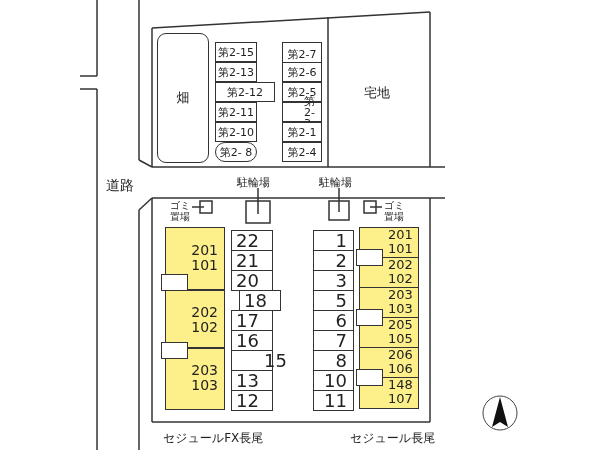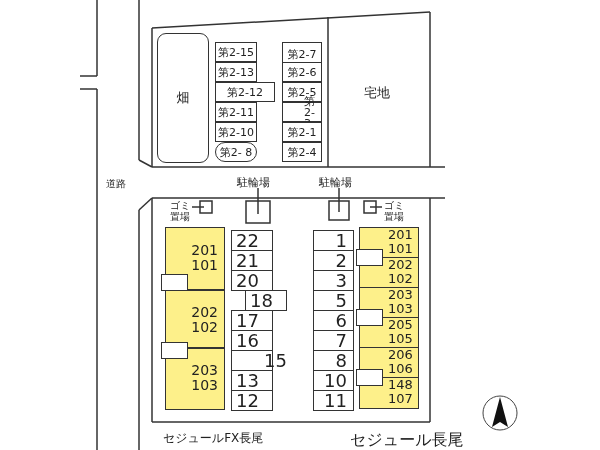--- a/index.html
+++ b/index.html
@@ -67,21 +67,21 @@
 <div>
   <div class="slot" style="left:282px;top:42px;width:40px;height:24px;">第2-7</div>
   <div class="slot" style="left:282px;top:62px;width:40px;height:20px;">第2-6</div>
   <div class="slot" style="left:282px;top:82px;width:40px;height:20px;">第2-5</div>
   <div class="slot" style="left:282px;top:102px;width:40px;height:20px;padding-left:21px;">第2-3</div>
   <div class="slot" style="left:282px;top:122px;width:40px;height:20px;">第2-1</div>
   <div class="slot" style="left:282px;top:142px;width:40px;height:20px;">第2-4</div>
 </div>
 
 <div class="lbl" style="left:364px;top:84px;font-size:13px;">宅地</div>
-<div class="lbl" style="left:106px;top:177px;font-size:10px;">道路</div>
+<div class="lbl" style="left:106px;top:177px;font-size:14px;">道路</div>
 
 <div class="lbl" style="left:237px;top:175px;font-size:11px;">駐輪場</div>
 <div class="lbl" style="left:319px;top:175px;font-size:11px;">駐輪場</div>
 
 <div class="lbl" style="left:170px;top:200px;font-size:10px;line-height:11px;">
   <div>ゴミ</div>
   <div>置場</div>
 </div>
 <div class="lbl" style="left:384px;top:200px;font-size:10px;line-height:11px;">
   <div>ゴミ</div>
@@ -103,21 +103,21 @@
   <div>203</div>
   <div>103</div>
 </div>
 <div class="door" style="left:161px;top:274px;width:27px;height:17px;"></div>
 <div class="door" style="left:161px;top:342px;width:27px;height:17px;"></div>
 
 <div>
   <div class="pslot left" style="left:231px;top:230px;width:42px;height:21px;">22</div>
   <div class="pslot left" style="left:231px;top:250px;width:42px;height:21px;">21</div>
   <div class="pslot left" style="left:231px;top:270px;width:42px;height:21px;">20</div>
-  <div class="pslot left" style="left:245px;top:290px;width:42px;height:21px;">18</div>
+  <div class="pslot left" style="left:239px;top:290px;width:42px;height:21px;">18</div>
   <div class="pslot left" style="left:231px;top:310px;width:42px;height:21px;">17</div>
   <div class="pslot left" style="left:231px;top:330px;width:42px;height:21px;">16</div>
   <div class="pslot left" style="left:231px;top:350px;width:42px;height:21px;padding-left:32px;">15</div>
   <div class="pslot left" style="left:231px;top:370px;width:42px;height:21px;">13</div>
   <div class="pslot left" style="left:231px;top:390px;width:42px;height:21px;">12</div>
 </div>
 
 <div>
   <div class="pslot right" style="left:313px;top:230px;width:41px;height:21px;">1</div>
   <div class="pslot right" style="left:313px;top:250px;width:41px;height:21px;">2</div>
@@ -160,18 +160,18 @@
 <div class="unitlbl2" style="left:388px;top:378px;width:24px;">
   <div>148</div>
   <div>107</div>
 </div>
 
 <div class="door" style="left:356px;top:249px;width:27px;height:17px;"></div>
 <div class="door" style="left:356px;top:309px;width:27px;height:17px;"></div>
 <div class="door" style="left:356px;top:369px;width:27px;height:17px;"></div>
 
 <div class="lbl" style="left:163px;top:430px;font-size:12px;">セジュールFX長尾</div>
-<div class="lbl" style="left:350px;top:430px;font-size:16px;">セジュール長尾</div>
+<div class="lbl" style="left:350px;top:430px;font-size:12px;">セジュール長尾</div>
 
 <svg width="40" height="40" style="left:480px;top:393px;">
   <circle cx="20" cy="20" r="17" fill="none" stroke="#444" stroke-width="1"></circle>
   <path d="M20 4 L28 34 L20 29 L12 34 Z" fill="#111"></path>
 </svg>
 
 </body></html>

